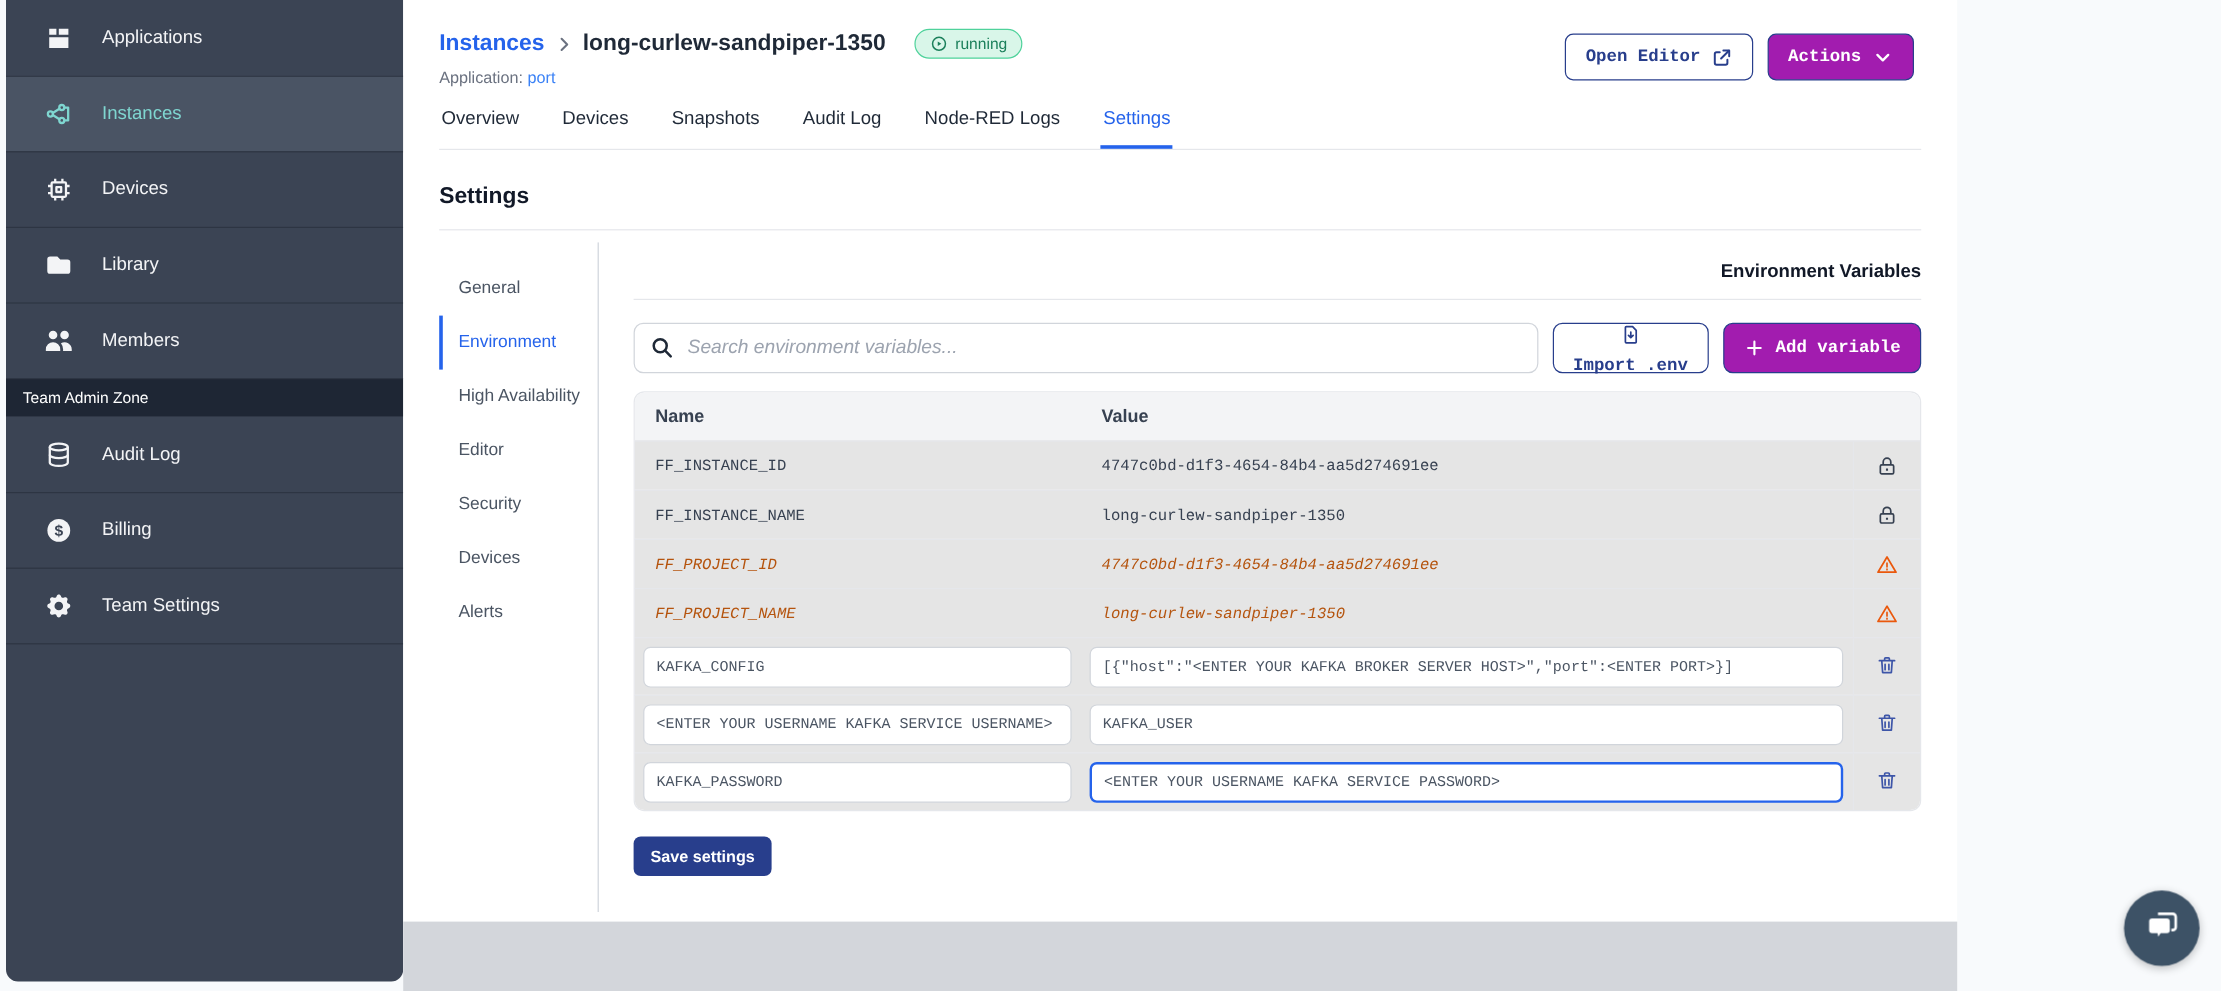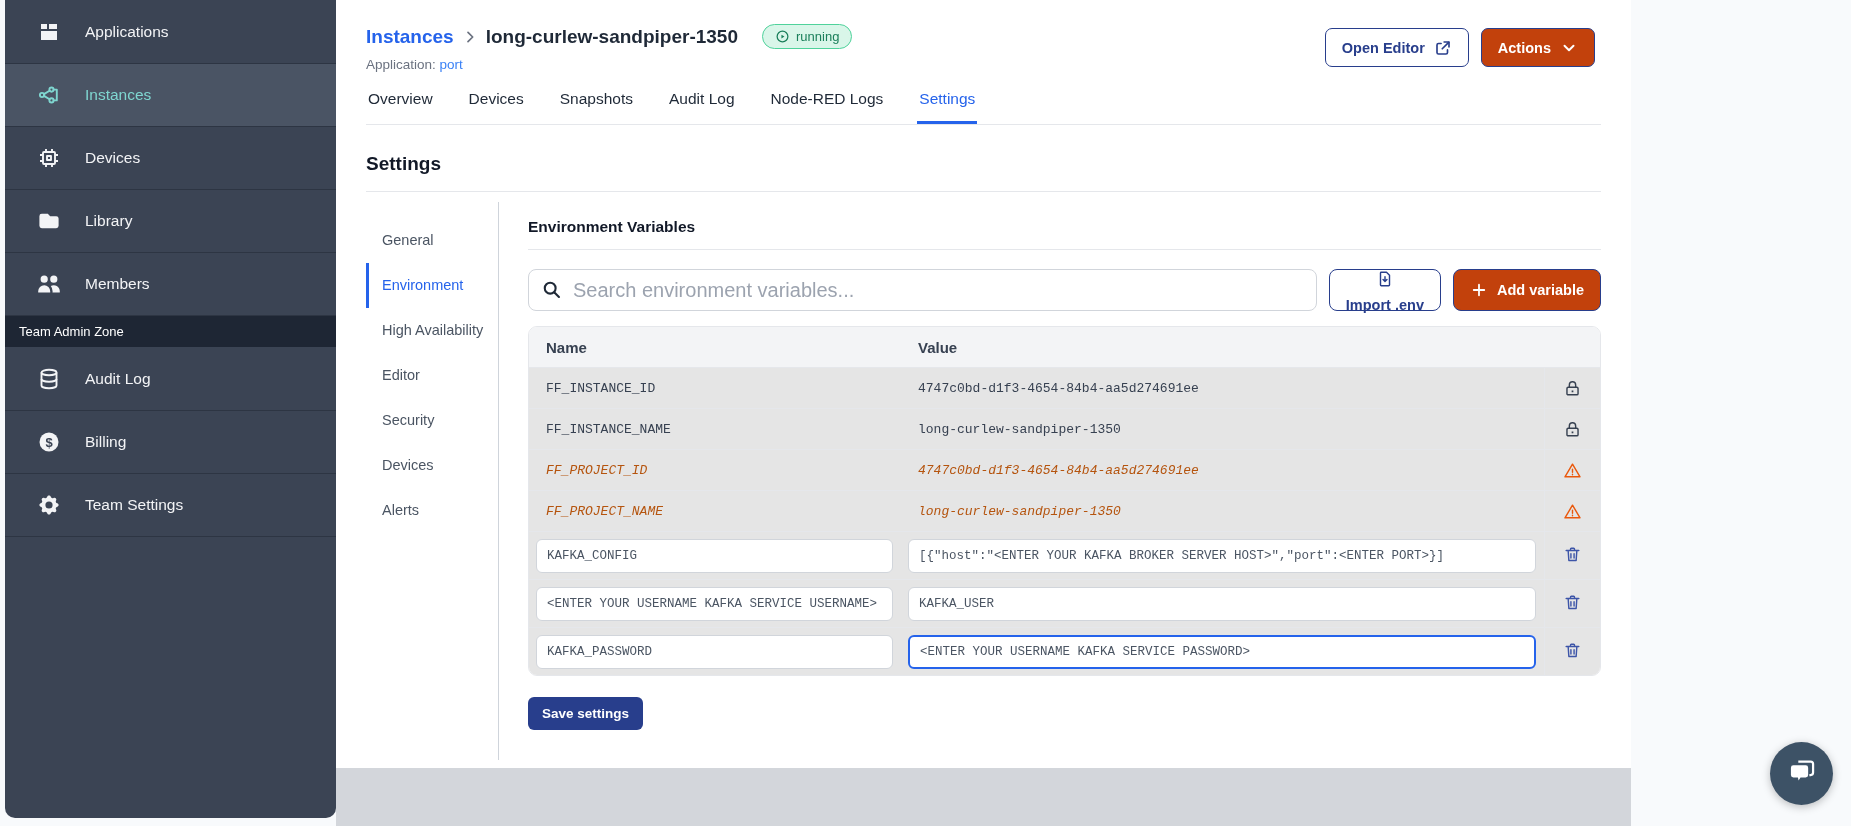--- a/index.html
+++ b/index.html
@@ -35,52 +35,52 @@
     background:#d9f6e9;border:1px solid #4fd29b;color:#1a7f5a;border-radius:999px;
     padding:4px 12px;font-size:13px;}
   .badge .ico{width:15px;height:15px;display:inline-flex;}
   .badge .ico svg{width:15px;height:15px;}
   .app-line{margin-top:8px;font-size:13.5px;color:#6b7280;}
   .app-line a{color:#3b82f6;text-decoration:none;cursor:pointer;}
 
   .hdr-buttons{display:flex;gap:12px;margin-top:4px;}
   .btn{display:inline-flex;align-items:center;gap:9px;border-radius:7px;
     font-size:14.5px;font-weight:700;cursor:pointer;height:39px;padding:0 16px;
-    font-family:Liberation Sans, sans-serif;}
+    font-family:Liberation Mono, monospace;}
   .btn .ico{display:inline-flex;}
   .btn-outline{background:#ffffff;border:1.6px solid #283e8c;color:#283e8c;}
-  .btn-solid{background:#c2410c;border:1.6px solid #283e8c;color:#ffffff;}
+  .btn-solid{background:#a21caf;border:1.6px solid #283e8c;color:#ffffff;}
   .btn-outline .ico svg,.btn-solid .ico svg{width:18px;height:18px;}
 
   .tabs-bar{display:flex;gap:32px;margin:18px 30px 0 30px;border-bottom:1px solid #e5e7eb;}
   .tab{font-size:15.5px;color:#1f2937;padding:0 2px 13px 2px;cursor:pointer;
     border-bottom:3px solid transparent;background:none;border-top:none;border-left:none;border-right:none;
     font-family:"Liberation Sans",sans-serif;}
   .tab.active{color:#2563eb;border-bottom-color:#2563eb;font-weight:400;}
 
   .page-body{padding:28px 30px 0 30px;}
   .page-title{font-size:19px;font-weight:700;color:#111827;margin:0;}
   .title-rule{border:none;border-top:1px solid #e5e7eb;margin:16px 0 0 0;}
 
   .settings-grid{display:flex;margin-top:10px;}
   .settings-nav{width:133px;min-width:133px;border-right:1px solid #cfd4db;
     padding-top:16px;min-height:400px;}
   .snav-item{font-size:14.5px;color:#4b5563;padding:12px 8px 12px 16px;cursor:pointer;line-height:1.45;}
   .snav-item.active{color:#2563eb;border-left:3px solid #2563eb;padding-left:13px;}
 
   .env-col{width:1073px;margin-left:29px;padding-top:16px;}
   .env-title{font-size:15.5px;font-weight:700;color:#111827;margin:0;
-    padding-bottom:13px;border-bottom:1px solid #e5e7eb;}
+    padding-bottom:13px;border-bottom:1px solid #e5e7eb;text-align:right;}
   .toolbar{display:flex;gap:12px;margin-top:19px;}
   .search-wrap{flex:1;position:relative;}
   .search-wrap .ico{position:absolute;left:13px;top:10px;width:21px;height:21px;color:#1f2937;}
   .search-wrap .ico svg{width:21px;height:21px;}
   .search-input{width:100%;height:42px;border:1px solid #d1d5db;border-radius:8px;
-    padding:0 12px 0 44px;font-size:20px;color:#0369a1;outline:none;
-    font-family:"Liberation Sans",sans-serif;}
+    padding:0 12px 0 44px;font-size:16px;color:#0369a1;outline:none;
+    font-family:"Liberation Sans",sans-serif;font-style:italic;}
   .search-input::placeholder{color:#9ca3af;}
 
   .env-table{margin-top:15px;border:1px solid #e5e7eb;border-radius:9px;overflow:hidden;background:#fff;}
   .env-row{display:grid;grid-template-columns:372px 1fr 56px;align-items:center;border-top:1px solid #e5e7eb;background:#e5e5e5;}
   .env-row.header{background:#f3f4f6;border-top:none;height:40px;}
   .env-row.header .cell{font-size:15px;font-weight:700;color:#374151;font-family:Liberation Sans, sans-serif;}
   .cell{padding:0 12px 0 17px;font-family:"Liberation Mono",monospace;font-size:13px;color:#374151;}
   .row-plain{height:41px;}
   .row-edit{height:48px;}
   .deprecated .cell{color:#b5540e;font-style:italic;}

